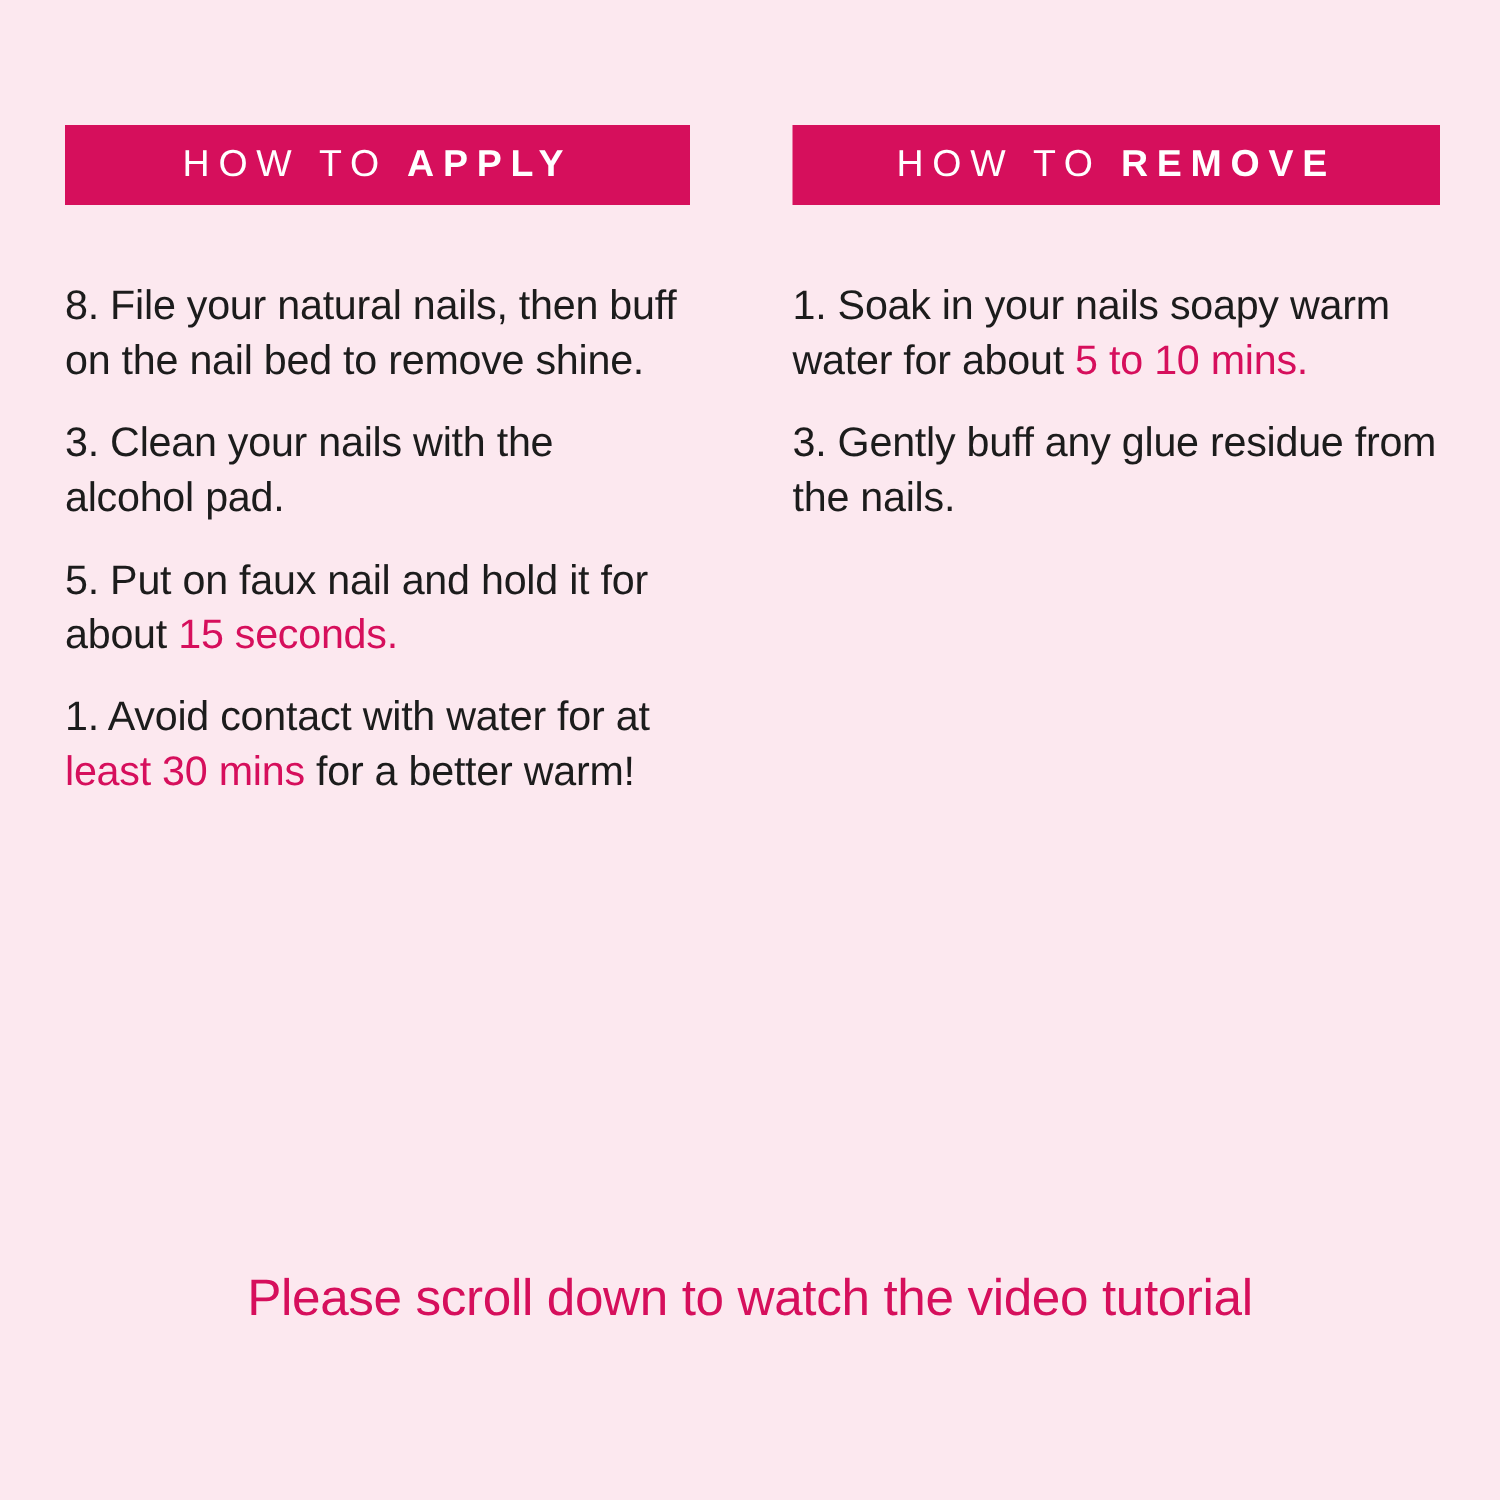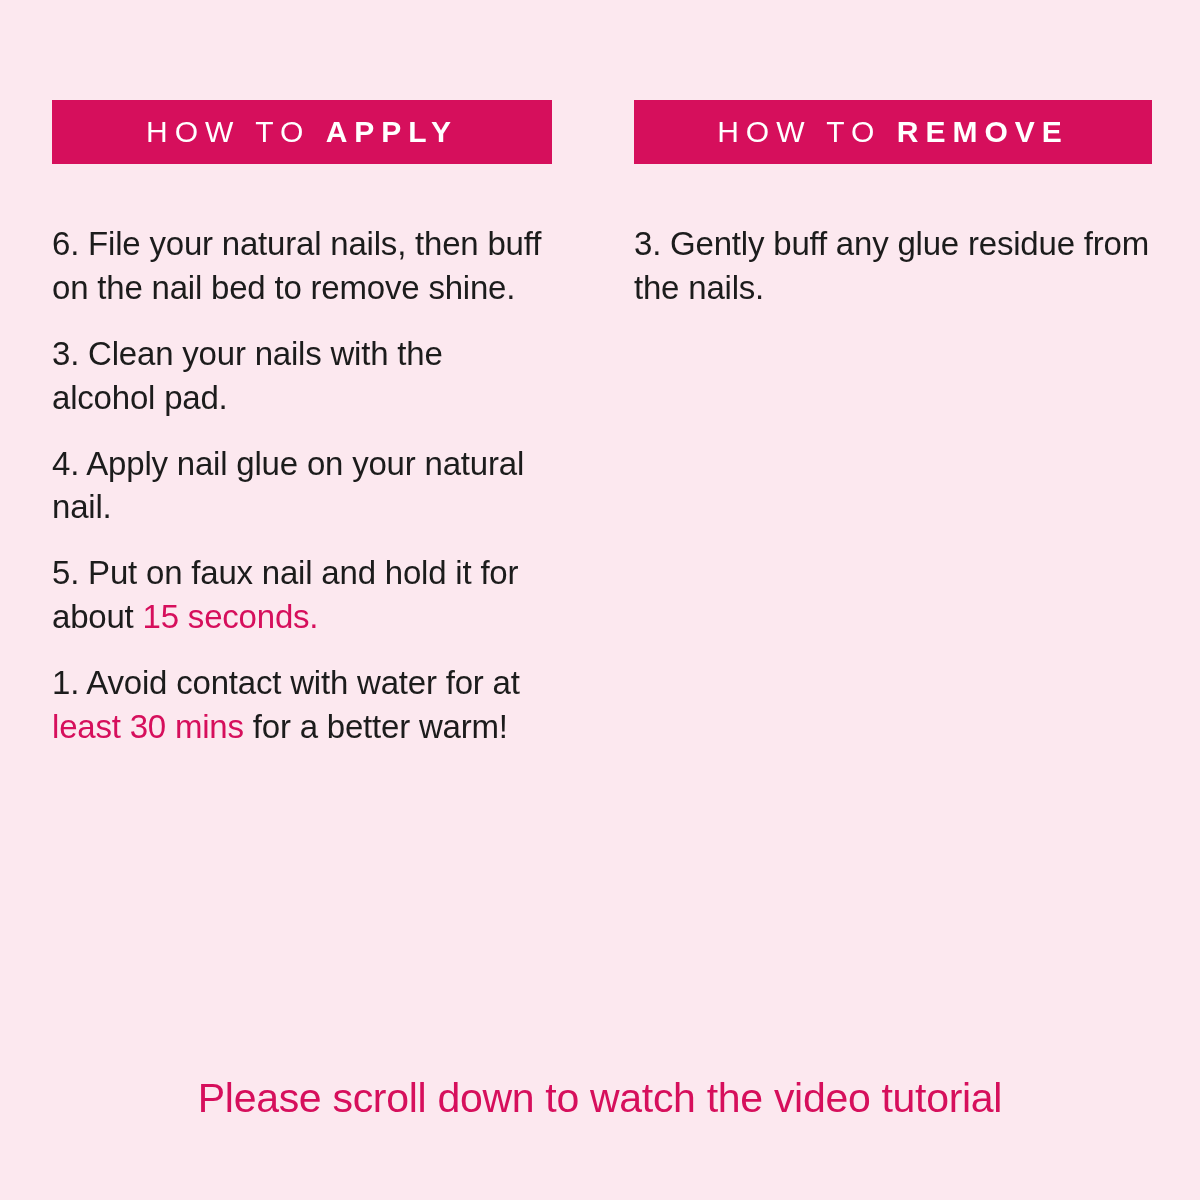--- a/index.html
+++ b/index.html
@@ -70,56 +70,56 @@
     margin-bottom: 22px;
     letter-spacing: -0.2px;
   }
   .hl {
     color: #d60f5c;
   }
   .footer-note {
     position: absolute;
     left: 0;
     right: 0;
-    top: 1075px;
+    top: 1015px;
     text-align: center;
     color: #d60f5c;
     font-size: 41px;
     letter-spacing: -0.3px;
   }
 </style>
 </head>
 <body>
 
 <div class="page">
 
   <div class="columns">
 
     <div class="column col-left">
       <div class="heading-bar">
         <span class="h-text">
           <span class="h-light">HOW TO </span><span class="h-bold">APPLY</span>
         </span>
       </div>
       <ul class="steps">
-          <li class="step"><span>6. File your natural nails, then buff on the nail bed to remove shine.</span></li>
+          <li class="step"><span>8. File your natural nails, then buff on the nail bed to remove shine.</span></li>
           <li class="step"><span>3. Clean your nails with the alcohol pad.</span></li>
-          <li class="step"><span>4. Apply nail glue on your natural nail.</span></li>
           <li class="step"><span>5. Put on faux nail and hold it for about </span><span class="hl">15 seconds.</span></li>
           <li class="step"><span>1. Avoid contact with water for at </span><span class="hl">least 30 mins </span><span>for a better warm!</span></li>
         </ul>
     </div>
 
     <div class="column col-right">
       <div class="heading-bar">
         <span class="h-text">
           <span class="h-light">HOW TO </span><span class="h-bold">REMOVE</span>
         </span>
       </div>
       <ul class="steps">
+          <li class="step"><span>1. Soak in your nails soapy warm water for about </span><span class="hl">5 to 10 mins.</span></li>
           <li class="step"><span>3. Gently buff any glue residue from the nails.</span></li>
         </ul>
     </div>
 
   </div>
 
   <div class="footer-note">Please scroll down to watch the video tutorial</div>
 
 </div>
 

